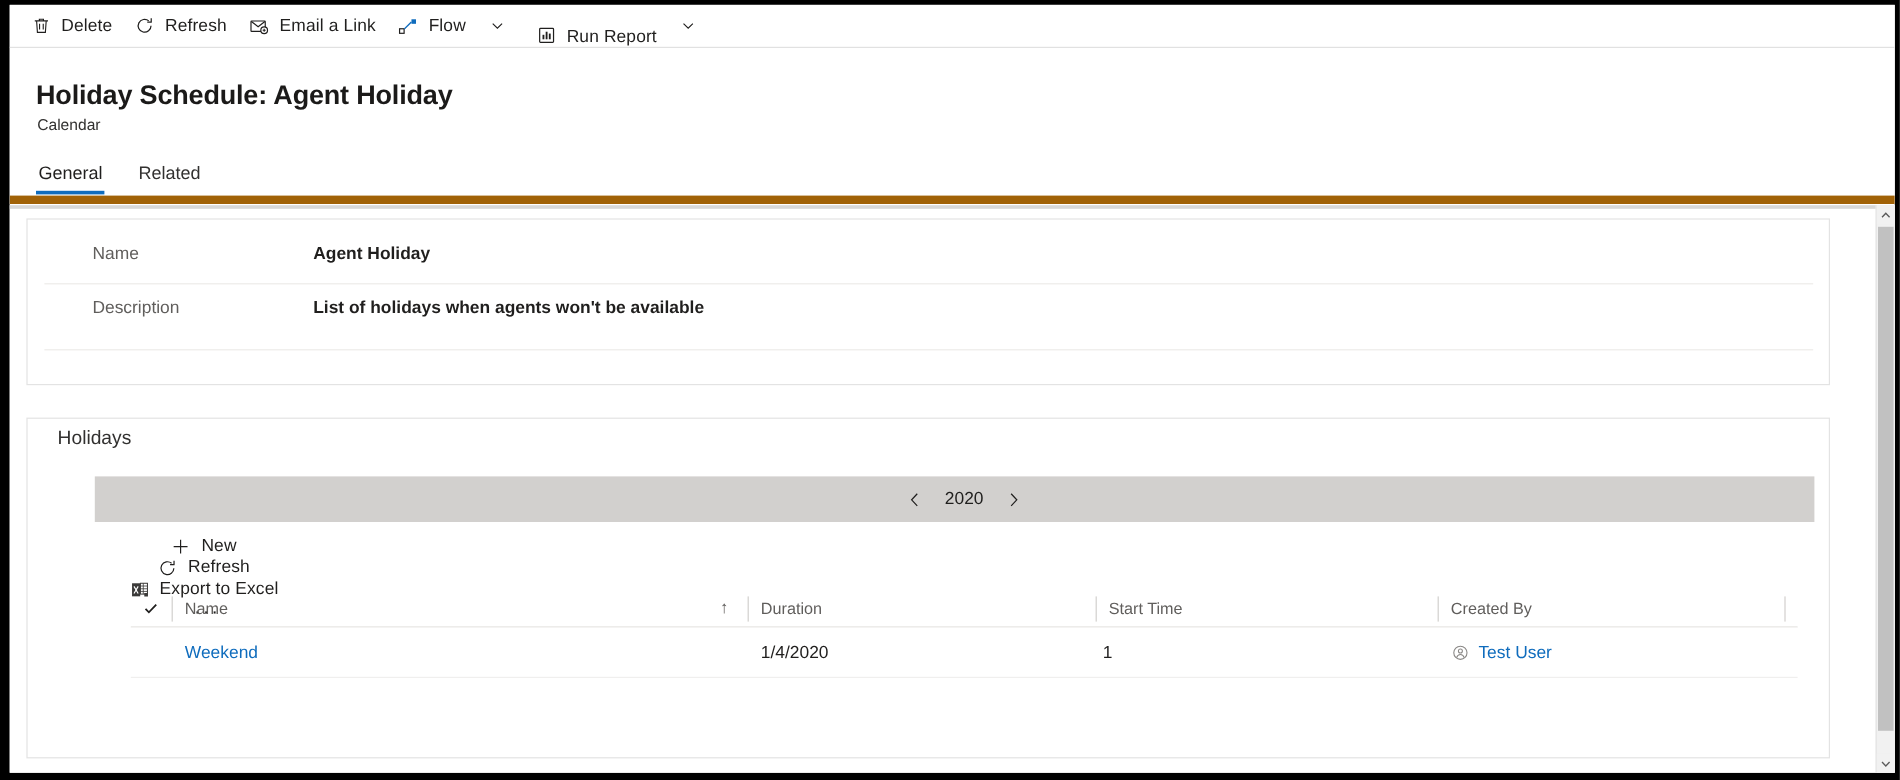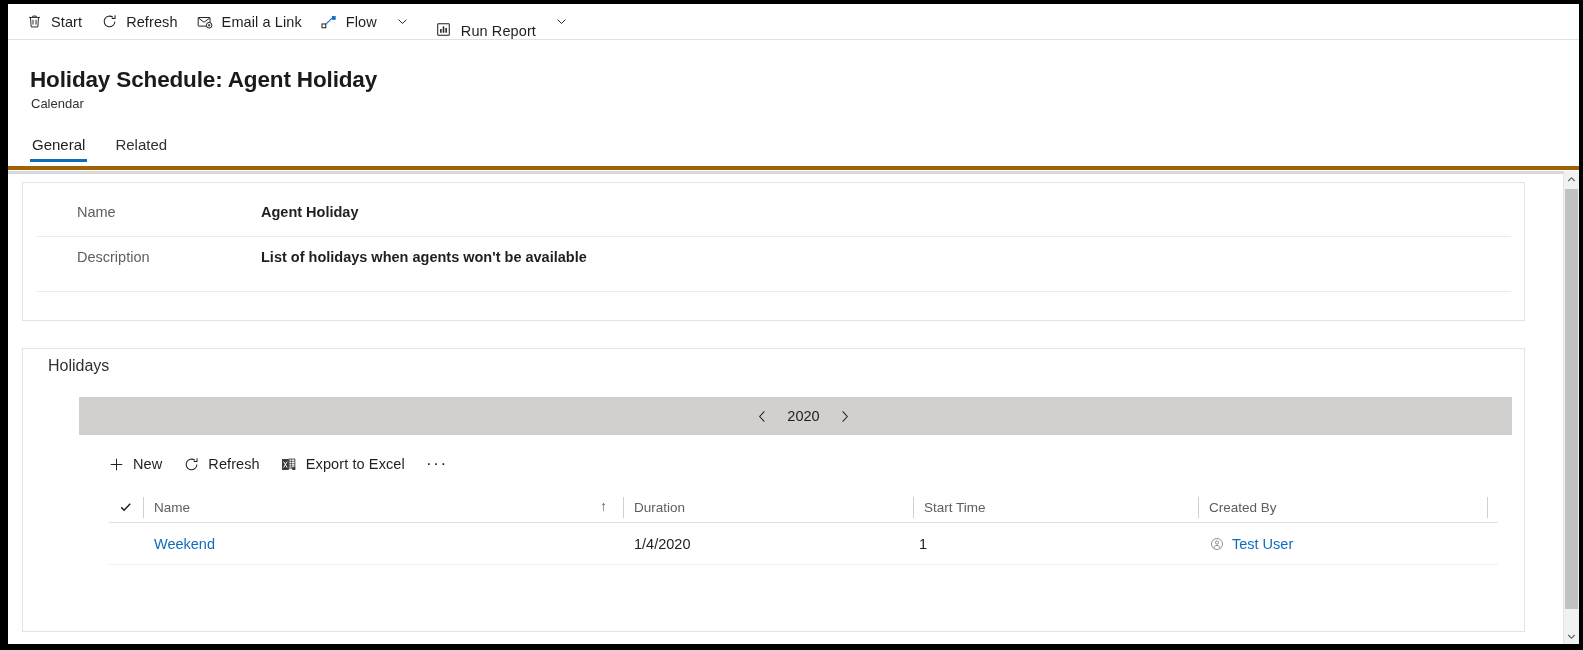--- a/index.html
+++ b/index.html
@@ -53,21 +53,21 @@
     width: 22px; height: 34px;
     margin-left: 6px;
     cursor: pointer;
   }
 
   
   .header {
     position: absolute; left: 0; top: 36px;
     width: 1571px; height: 130px;
     background: #ffffff;
-    border-bottom: 4px solid #a16207;
+    border-bottom: 7px solid #a16207;
   }
   .hdr-title {
     position: absolute; left: 22px; top: 27px;
     font-size: 22.5px; font-weight: 600;
     color: #1b1a19; letter-spacing: -0.15px;
   }
   .hdr-sub {
     position: absolute; left: 23px; top: 56px;
     font-size: 13px; color: #323130;
   }
@@ -142,21 +142,21 @@
   }
   .year-lbl {
     font-size: 14.5px; color: #201f1e;
     margin: 0 11px;
     min-width: 34px; text-align: center;
   }
 
   .subcmd {
     position: absolute; left: 74px; top: 97px;
     height: 36px;
-    display: flex; align-items: center;
+    display: flex; align-items: center; flex-direction: column;
   }
   .subcmd .cmd { padding: 0 10px; }
   .subcmd .cmd .lbl { font-size: 14.5px; }
   .ellipsis-btn {
     width: 32px; height: 32px;
     display: inline-flex; align-items: center; justify-content: center;
     margin-left: 6px;
     cursor: pointer;
     color: #201f1e;
     font-size: 17px;
@@ -258,21 +258,21 @@
 
   <div class="cmdbar">
 
     <div class="cmd">
       <span class="ic">
         <svg width="17" height="17" viewBox="0 0 20 20" fill="none" stroke="#201f1e" stroke-width="1.1">
           <path d="M3.5 5.2h13M8 5.2V3.6h4v1.6M5.3 5.2l.8 11.2h7.8l.8-11.2"></path>
           <path d="M8.2 8v5.6M11.8 8v5.6"></path>
         </svg>
       </span>
-      <span class="lbl">Start</span>
+      <span class="lbl">Delete</span>
     </div>
 
     <div class="cmd">
       <span class="ic">
         <svg width="17" height="17" viewBox="0 0 20 20" fill="none" stroke="#201f1e" stroke-width="1.2">
           <path d="M16.3 10a6.3 6.3 0 1 1-2.2-4.8"></path>
           <path d="M16.5 2.6v3.9h-3.9" stroke-linejoin="round"></path>
         </svg>
       </span>
       <span class="lbl">Refresh</span>

